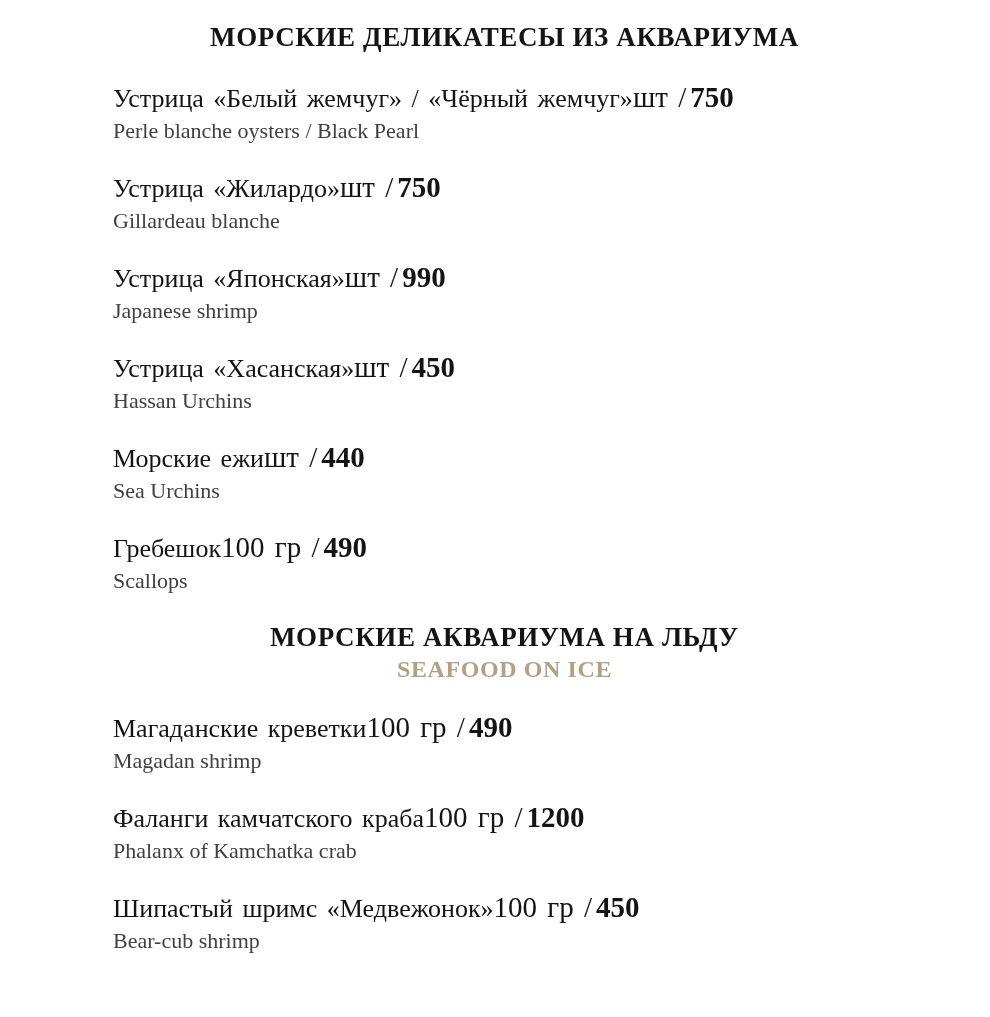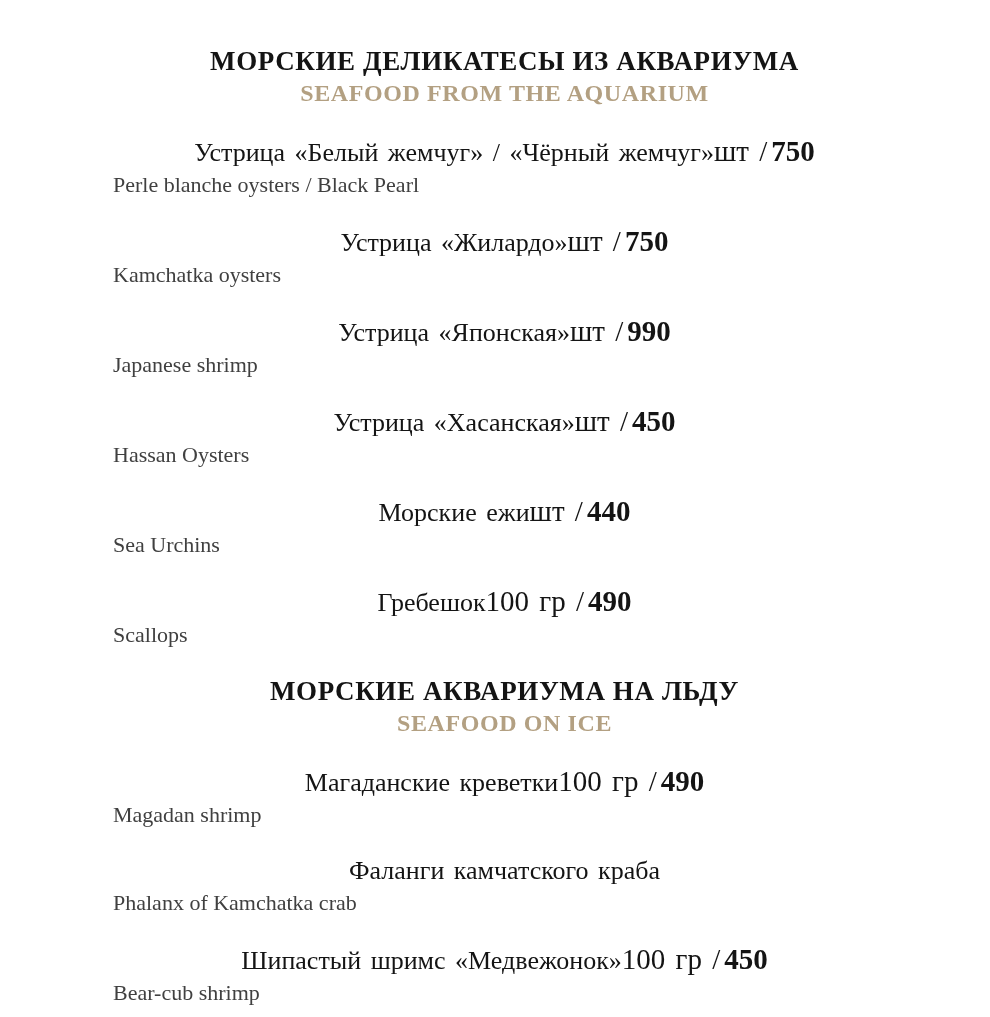--- a/index.html
+++ b/index.html
@@ -5,21 +5,21 @@
   * { margin: 0; padding: 0; box-sizing: border-box; }
   html, body {
     background: #ffffff;
     font-family: "Liberation Serif", "DejaVu Serif", serif;
   }
   .page {
     width: 830px;
     height: 1017px;
     margin: 0 auto;
     background: #ffffff;
-    padding: 44px 14px 20px 33px;
+    padding: 20px 14px 20px 33px;
     overflow: hidden;
   }
   .section-header {
     text-align: center;
     margin-bottom: 26px;
   }
   .section-header .title-ru {
     font-size: 27px;
     font-weight: bold;
     color: #141414;
@@ -32,21 +32,21 @@
     color: #b3a082;
     letter-spacing: 0.6px;
     line-height: 30px;
   }
   .items { }
   .item {
     margin-bottom: 24px;
   }
   .item .row {
     display: flex;
-    justify-content: center;
+    justify-content: flex-start;
     align-items: baseline;
   }
   .item .name {
     font-size: 26px;
     color: #141414;
     line-height: 34px;
     word-spacing: 3px;
   }
   .item .price {
     font-size: 29px;
@@ -69,54 +69,53 @@
   }
 </style>
 </head>
 <body>
 
 <div class="page">
 
   <div class="section">
     <div class="section-header">
       <div class="title-ru">МОРСКИЕ ДЕЛИКАТЕСЫ ИЗ АКВАРИУМА</div>
-      <div class="title-en">SEAFOOD FROM THE AQUARIUM</div>
     </div>
     <div class="items">
 
       <div class="item">
         <div class="row">
           <span class="name">Устрица «Белый жемчуг» / «Чёрный жемчуг»</span>
           <span class="price"><span class="unit">шт /</span><span class="amount">750</span></span>
         </div>
         <div class="sub">Perle blanche oysters / Black Pearl</div>
       </div>
 
       <div class="item">
         <div class="row">
           <span class="name">Устрица «Жилардо»</span>
           <span class="price"><span class="unit">шт /</span><span class="amount">750</span></span>
         </div>
-        <div class="sub">Kamchatka oysters</div>
+        <div class="sub">Gillardeau blanche</div>
       </div>
 
       <div class="item">
         <div class="row">
           <span class="name">Устрица «Японская»</span>
           <span class="price"><span class="unit">шт /</span><span class="amount">990</span></span>
         </div>
         <div class="sub">Japanese shrimp</div>
       </div>
 
       <div class="item">
         <div class="row">
           <span class="name">Устрица «Хасанская»</span>
           <span class="price"><span class="unit">шт /</span><span class="amount">450</span></span>
         </div>
-        <div class="sub">Hassan Oysters</div>
+        <div class="sub">Hassan Urchins</div>
       </div>
 
       <div class="item">
         <div class="row">
           <span class="name">Морские ежи</span>
           <span class="price"><span class="unit">шт /</span><span class="amount">440</span></span>
         </div>
         <div class="sub">Sea Urchins</div>
       </div>
 
@@ -142,20 +141,21 @@
         <div class="row">
           <span class="name">Магаданские креветки</span>
           <span class="price"><span class="unit">100 гр /</span><span class="amount">490</span></span>
         </div>
         <div class="sub">Magadan shrimp</div>
       </div>
 
       <div class="item">
         <div class="row">
           <span class="name">Фаланги камчатского краба</span>
+          <span class="price"><span class="unit">100 гр /</span><span class="amount">1200</span></span>
         </div>
         <div class="sub">Phalanx of Kamchatka crab</div>
       </div>
 
       <div class="item">
         <div class="row">
           <span class="name">Шипастый шримс «Медвежонок»</span>
           <span class="price"><span class="unit">100 гр /</span><span class="amount">450</span></span>
         </div>
         <div class="sub">Bear-cub shrimp</div>

